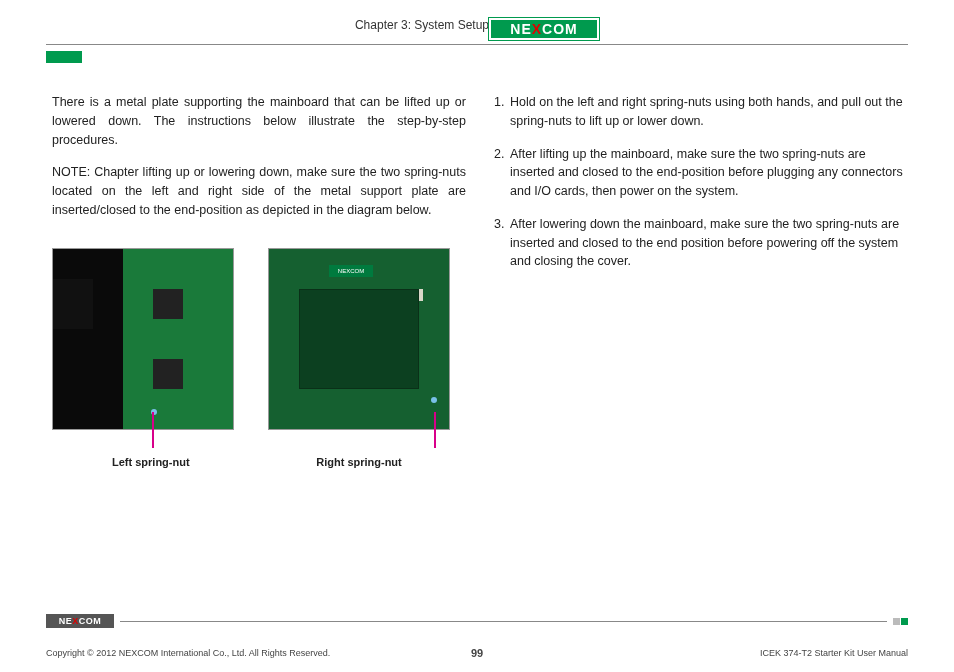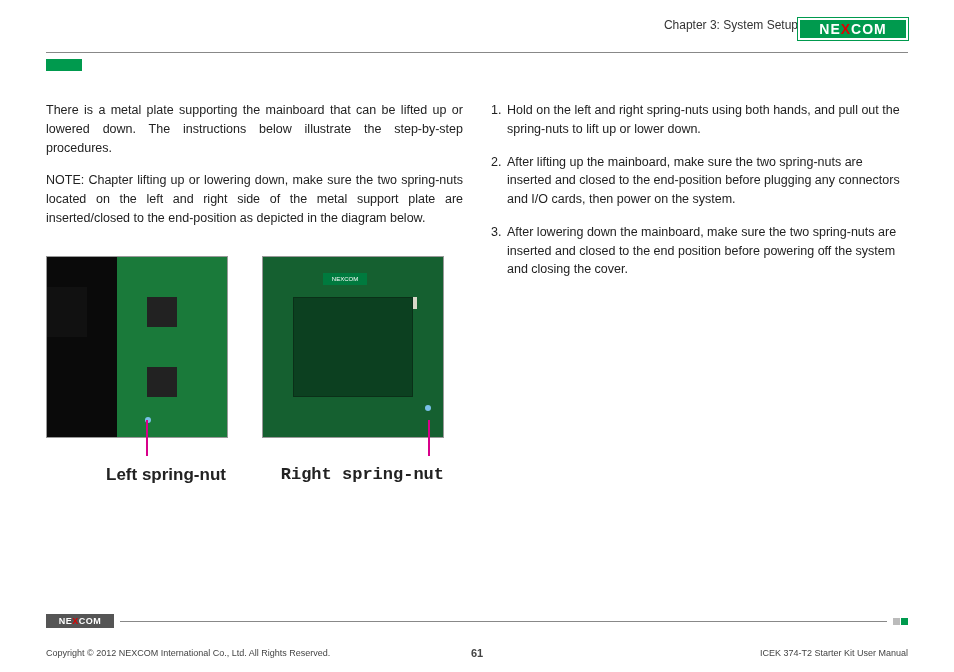--- a/index.html
+++ b/index.html
@@ -7,24 +7,24 @@
     font-family: "Segoe UI", Arial, sans-serif;
     width: 954px;
     height: 672px;
     background: #fff;
     color: #222;
     position: relative;
     padding: 18px 46px 0 46px;
   }
   .header {
     display: flex;
-    justify-content: flex-end;
+    justify-content: center;
     align-items: flex-start;
     border-bottom: 1px solid #888;
-    padding-bottom: 12px;
+    padding-bottom: 4px;
     margin-bottom: 6px;
   }
   .chapter-title {
     font-size: 12px;
     color: #333;
   }
   .logo-top {
     width: 110px;
     height: 22px;
     background: #009a4e;
@@ -44,20 +44,21 @@
   .logo-x { color: #d00; }
   .green-tab {
     width: 36px;
     height: 12px;
     background: #009a4e;
     margin-bottom: 30px;
   }
   .main {
     display: flex;
     gap: 28px;
+    margin-left: 6px;
   }
   .col {
     flex: 1;
     font-size: 12.5px;
     line-height: 1.5;
     color: #222;
   }
   .col-left p.justify { text-align: justify; }
   .col-left p { margin-bottom: 14px; }
   .images-row {
@@ -95,28 +96,28 @@
   }
   .pointer-line {
     width: 2px;
     background: #d8008a;
     margin: 0 auto;
     height: 36px;
     position: relative;
     top: -18px;
   }
   .pointer-label {
-    font-size: 17px;
+    font-size: 11px;
     font-weight: bold;
     margin-top: -12px;
   }
   .img-block:nth-child(1) .pointer-line { margin-left: 100px; margin-right: auto; }
   .img-block:nth-child(1) .pointer-label { text-align: left; padding-left: 60px; }
   .img-block:nth-child(2) .pointer-line { margin-left: auto; margin-right: 14px; }
-  .img-block:nth-child(2) .pointer-label { text-align: right; padding-right: 0; font-family: Liberation Mono, monospace; }
+  .img-block:nth-child(2) .pointer-label { text-align: center; padding-right: 0; }
   .spring-nut-dot {
     position:absolute; width:6px; height:6px; background:#7ac0e8; border-radius:50%;
   }
   .col-right ol { list-style: none; padding: 0; }
   .col-right li {
     display: flex;
     margin-bottom: 14px;
   }
   .col-right li .num {
     min-width: 16px;
@@ -244,16 +245,16 @@
       </span>
     </div>
     <div class="footer-line"></div>
     <div class="footer-squares">
       <div class="sq-gray"></div>
         <div class="sq-green"></div>
     </div>
   </div>
   <div class="footer-text">
     <span>Copyright © 2012 NEXCOM International Co., Ltd. All Rights Reserved.</span>
-    <span class="page-num">61</span>
+    <span class="page-num">99</span>
     <span>ICEK 374-T2 Starter Kit User Manual</span>
   </div>
 </div>
 
 </body></html>

